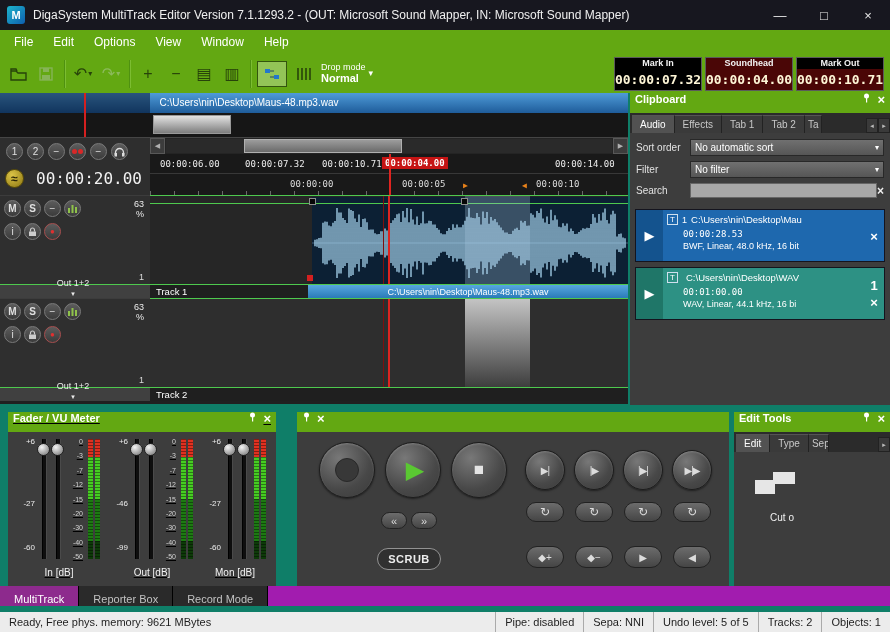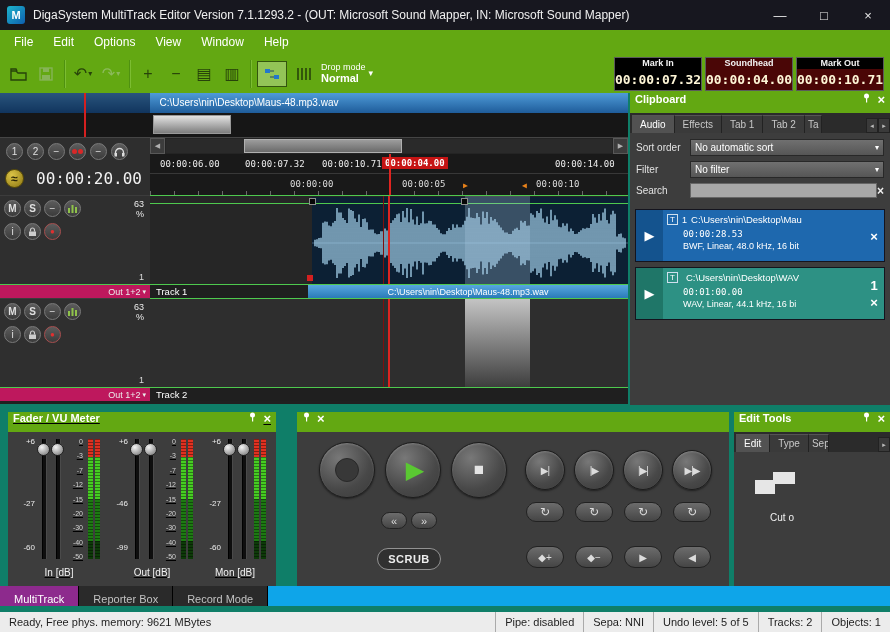--- a/index.html
+++ b/index.html
@@ -74,21 +74,21 @@
   .fadval { position:absolute; right:6px; bottom:2px; color:#dcdcdc; font-size:9px; }
   .wave { position:absolute; left:150px; top:0; width:478px; height:89px; background:#262626; border-top:1px solid #4ec94e; overflow:hidden; }
   .t2 .wave { background:#2e2e2e; }
   .aclip { position:absolute; left:162px; top:1px; bottom:0; width:316px; background:#0c2034; }
   .env { position:absolute; left:0; right:0; top:7px; height:1px; background:#4ec94e; }
   .sel { position:absolute; left:315px; top:0; bottom:0; width:65px; background:rgba(175,205,230,.28); }
   .ghost { position:absolute; left:315px; top:0; bottom:0; width:65px; background:linear-gradient(#c4c4c4,#3e3e3e); }
   .mk { position:absolute; top:2px; width:7px; height:7px; background:#060606; border:1px solid #8e8e8e; }
   .mkr { position:absolute; left:157px; bottom:3px; width:6px; height:6px; background:#d42020; }
   .namebar { position:absolute; left:0; bottom:0; width:628px; height:14px; display:flex; border-top:1px solid #4ec94e; font-size:9px; }
-  .nb-out { width:150px; background:#be185d; display:flex; align-items:center; justify-content:flex-end; gap:2px; padding-right:4px; color:#ececec; }
+  .nb-out { width:150px; background:#404040; display:flex; align-items:center; justify-content:flex-end; gap:2px; padding-right:4px; color:#ececec;flex-direction:column; }
   .nb-out .dd { font-size:7px; }
   .nb-name { width:158px; background:#1f1f1f; color:#fff; display:flex; align-items:center; padding-left:6px; font-size:9.5px; }
   .nb-file { flex:1; display:flex; align-items:center; justify-content:center; color:#fff; white-space:nowrap; overflow:hidden; }
   .t1 .nb-file { background:linear-gradient(#57a8e0,#2a7ab8); }
   .t2 .nb-file { background:#1f1f1f; }
 
   
   .panel { position:absolute; background:#3d3d3d; }
   .phead { height:20px; background:#63a812; display:flex; align-items:flex-start; padding:0 5px; gap:6px; }
   .ptitle { flex:1; color:#fff; font-size:11px; font-weight:bold; white-space:nowrap; overflow:hidden; }
@@ -152,21 +152,21 @@
 
   
   .edittools { left:734px; top:412px; width:156px; height:174px; overflow:hidden; }
   .ettabs { height:20px; background:#2b2b2b; display:flex; align-items:flex-end; padding-left:2px; font-size:10px; color:#c8c8c8; }
   .etbody { display:flex; padding:20px 0 0 16px; gap:18px; }
   .tool { display:flex; flex-direction:column; align-items:center; color:#f2f2f2; font-size:10px; width:64px; flex:none; }
   .cuticon { position:relative; width:54px; height:26px; margin-bottom:14px; }
   .cuticon i { position:absolute; background:#e6e6e6; }
 
   
-  .modetabs { position:absolute; left:0; top:586px; width:890px; height:20px; background:#0ea5e9; display:flex;text-align:center; }
+  .modetabs { position:absolute; left:0; top:586px; width:890px; height:20px; background:#a21caf; display:flex;text-align:center; }
   .mtab { padding:0 14px; line-height:26px; font-size:11px; color:#c2c2c2; background:#2a2a2a; border-right:1px solid #000; }
   .mtab.active { background:#8d2a8d; color:#fff; }
   .statusbar { position:absolute; left:0; top:612px; width:890px; height:20px; background:#ececec; color:#1e1e1e; font-size:11px; display:flex; align-items:center; }
   .sseg { padding:0 9px; border-left:1px solid #aaa; white-space:nowrap; line-height:20px; }
   .sseg.grow { flex:1; border-left:none; }
 </style>
 </head>
 <body>
 
 <div class="window">

